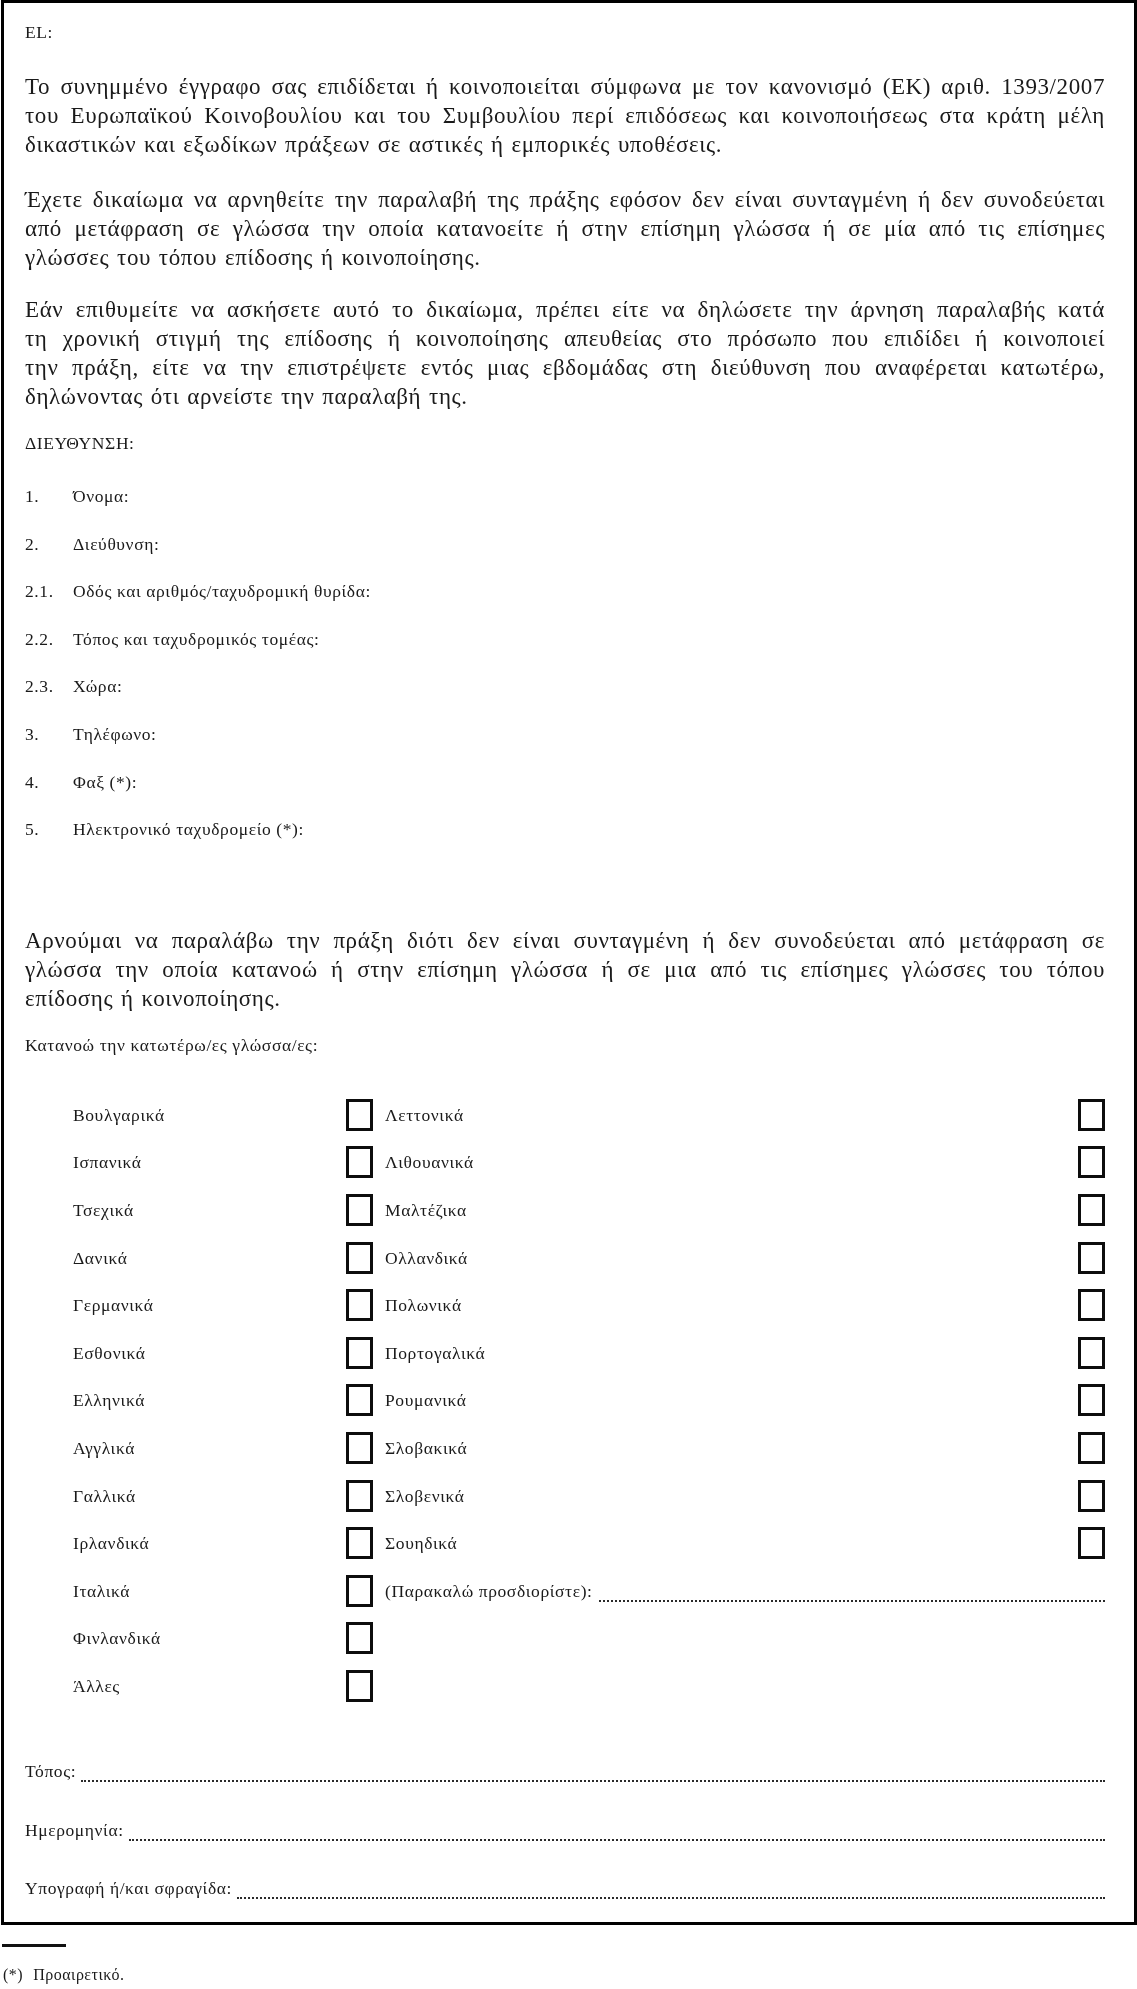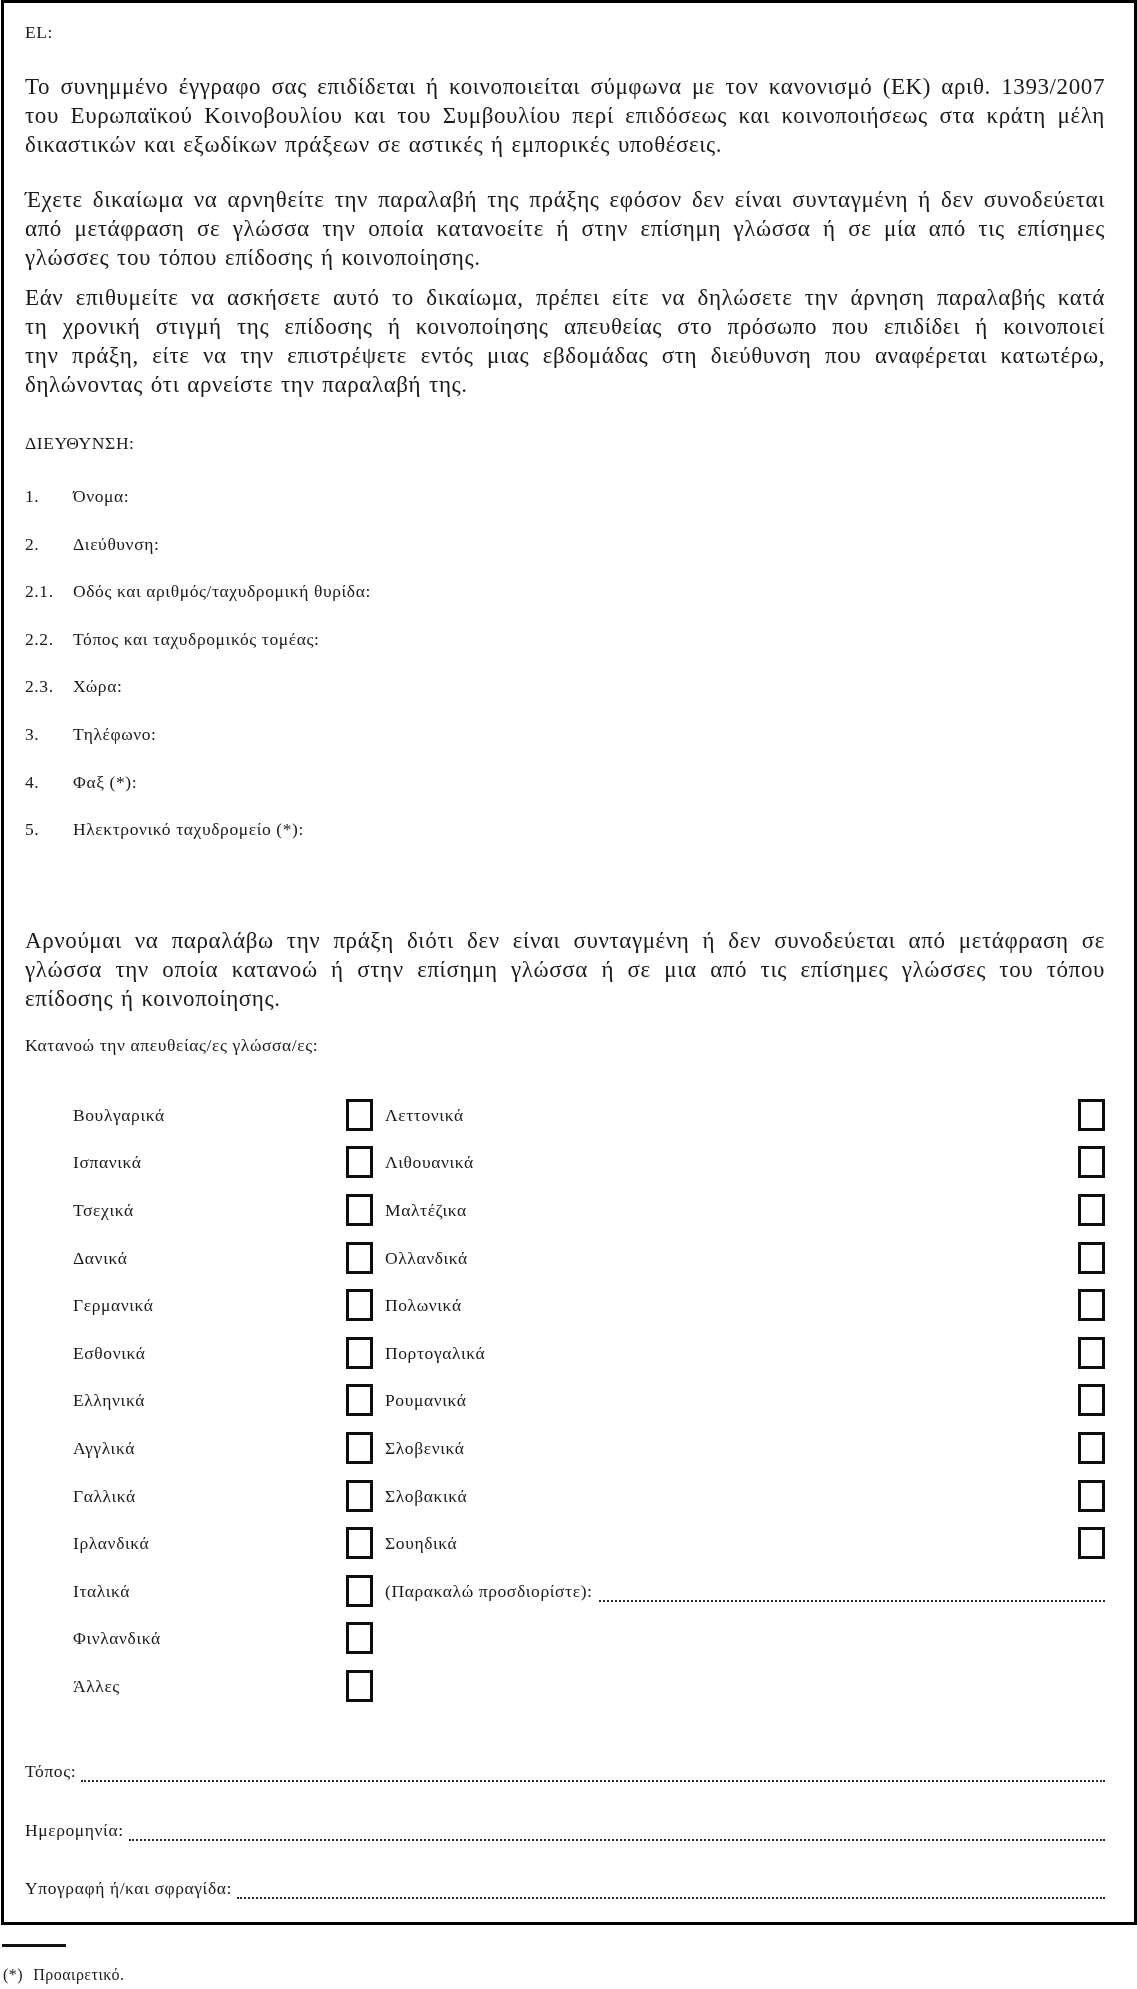--- a/index.html
+++ b/index.html
@@ -37,21 +37,21 @@
     <div class="abs body-text" style="top:69px">
         <div class="jline">Το συνημμένο έγγραφο σας επιδίδεται ή κοινοποιείται σύμφωνα με τον κανονισμό (ΕΚ) αριθ. 1393/2007</div>
         <div class="jline">του Ευρωπαϊκού Κοινοβουλίου και του Συμβουλίου περί επιδόσεως και κοινοποιήσεως στα κράτη μέλη</div>
         <div class="jline jlast">δικαστικών και εξωδίκων πράξεων σε αστικές ή εμπορικές υποθέσεις.</div>
       </div>
     <div class="abs body-text" style="top:182px">
         <div class="jline">Έχετε δικαίωμα να αρνηθείτε την παραλαβή της πράξης εφόσον δεν είναι συνταγμένη ή δεν συνοδεύεται</div>
         <div class="jline">από μετάφραση σε γλώσσα την οποία κατανοείτε ή στην επίσημη γλώσσα ή σε μία από τις επίσημες</div>
         <div class="jline jlast">γλώσσες του τόπου επίδοσης ή κοινοποίησης.</div>
       </div>
-    <div class="abs body-text" style="top:280px">
+    <div class="abs body-text" style="top:292px">
         <div class="jline">Εάν επιθυμείτε να ασκήσετε αυτό το δικαίωμα, πρέπει είτε να δηλώσετε την άρνηση παραλαβής κατά</div>
         <div class="jline">τη χρονική στιγμή της επίδοσης ή κοινοποίησης απευθείας στο πρόσωπο που επιδίδει ή κοινοποιεί</div>
         <div class="jline">την πράξη, είτε να την επιστρέψετε εντός μιας εβδομάδας στη διεύθυνση που αναφέρεται κατωτέρω,</div>
         <div class="jline jlast">δηλώνοντας ότι αρνείστε την παραλαβή της.</div>
       </div>
 
     <div class="abs single" style="top:428px">ΔΙΕΥΘΥΝΣΗ:</div>
 
     <div class="abs" id="address-list" style="top:481px">
         <div class="addr-row single">
@@ -88,21 +88,21 @@
         </div>
       </div>
 
 
     <div class="abs body-text" style="top:923px">
         <div class="jline">Αρνούμαι να παραλάβω την πράξη διότι δεν είναι συνταγμένη ή δεν συνοδεύεται από μετάφραση σε</div>
         <div class="jline">γλώσσα την οποία κατανοώ ή στην επίσημη γλώσσα ή σε μια από τις επίσημες γλώσσες του τόπου</div>
         <div class="jline jlast">επίδοσης ή κοινοποίησης.</div>
       </div>
 
-    <div class="abs single" style="top:1030px">Κατανοώ την απευθείας/ες γλώσσα/ες:</div>
+    <div class="abs single" style="top:1030px">Κατανοώ την κατωτέρω/ες γλώσσα/ες:</div>
 
     <div class="lang-col" id="lang-left" style="position:absolute;left:69px;top:1088px;width:300px">
         <div class="lang-row">
           <span class="lang-label-l single">Βουλγαρικά</span>
           <span class="lang-checkbox" role="checkbox" aria-checked="false"></span>
         </div>
         <div class="lang-row">
           <span class="lang-label-l single">Ισπανικά</span>
           <span class="lang-checkbox" role="checkbox" aria-checked="false"></span>
         </div>
@@ -174,25 +174,25 @@
         </div>
         <div class="lang-row">
           <span class="lang-label-r single">Πορτογαλικά</span>
           <span class="lang-checkbox" role="checkbox" aria-checked="false"></span>
         </div>
         <div class="lang-row">
           <span class="lang-label-r single">Ρουμανικά</span>
           <span class="lang-checkbox" role="checkbox" aria-checked="false"></span>
         </div>
         <div class="lang-row">
+          <span class="lang-label-r single">Σλοβακικά</span>
+          <span class="lang-checkbox" role="checkbox" aria-checked="false"></span>
+        </div>
+        <div class="lang-row">
           <span class="lang-label-r single">Σλοβενικά</span>
-          <span class="lang-checkbox" role="checkbox" aria-checked="false"></span>
-        </div>
-        <div class="lang-row">
-          <span class="lang-label-r single">Σλοβακικά</span>
           <span class="lang-checkbox" role="checkbox" aria-checked="false"></span>
         </div>
         <div class="lang-row">
           <span class="lang-label-r single">Σουηδικά</span>
           <span class="lang-checkbox" role="checkbox" aria-checked="false"></span>
         </div>
         <div class="lang-row specify-row">
           <span class="single">(Παρακαλώ προσδιορίστε):</span>
           <span class="dotted-leader"></span>
         </div>

